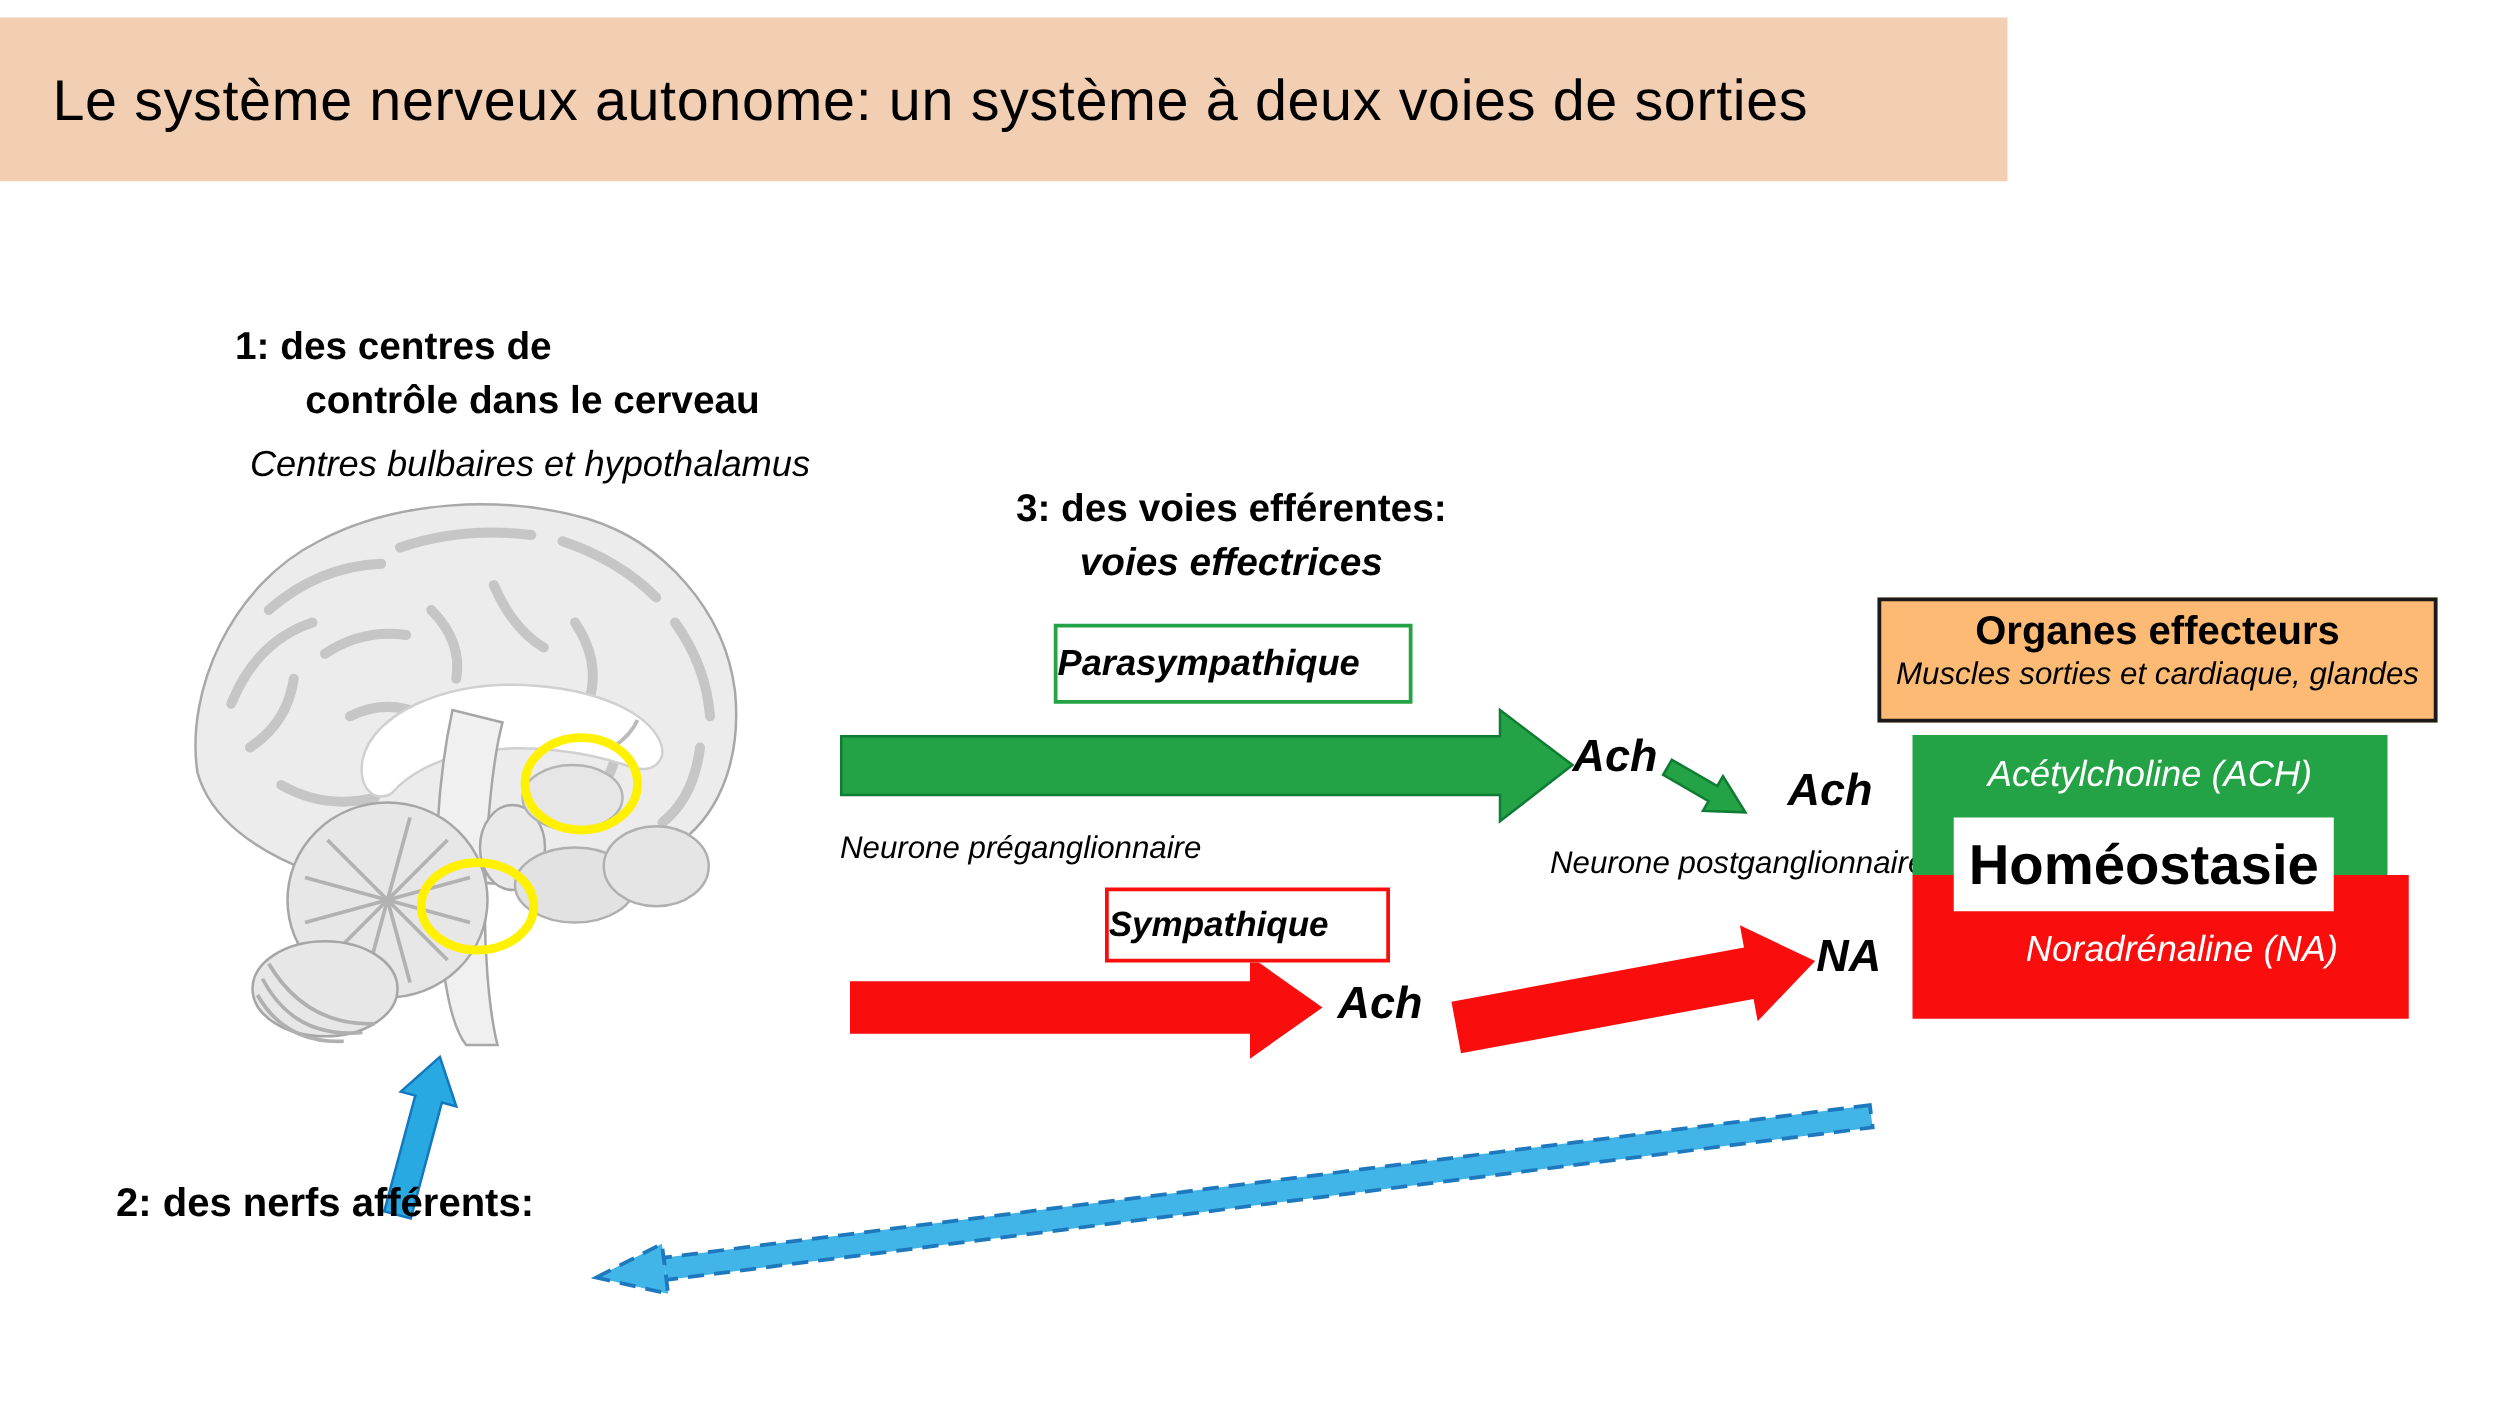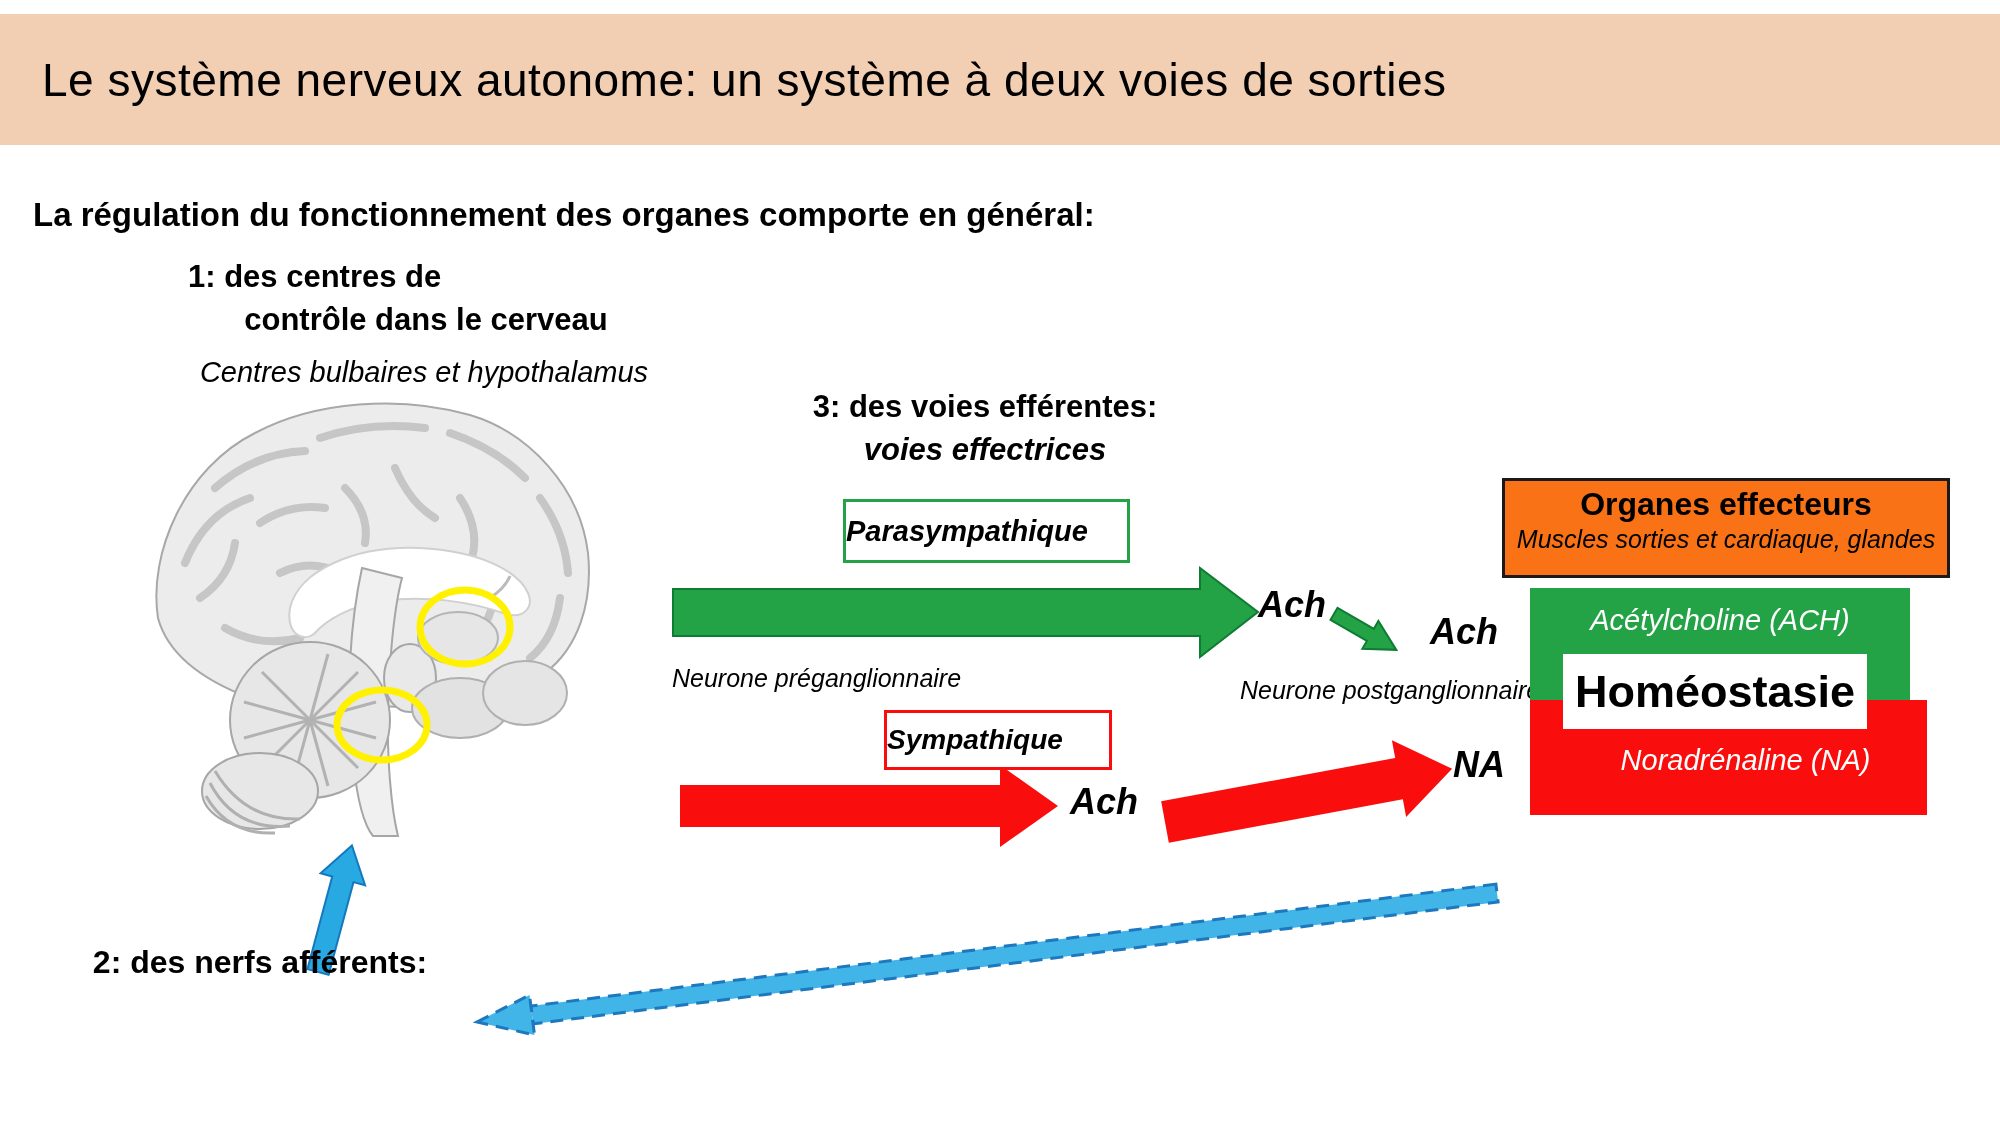--- a/index.html
+++ b/index.html
@@ -6,41 +6,41 @@
     --titlebar:#F2CEB2; --green:#23A346; --green-dark:#0E7C33;
     --red:#F90D0D; --blue:#29A9E1; --blue-dark:#1478BE;
     --dash-blue:#41B4E8; --dash-border:#1E78BE; --yellow:#FFF100; --ink:#000000;
   }
   html,body{margin:0;padding:0;background:#ffffff;}
   #slide{
     position:relative; width:2000px; height:1125px; overflow:hidden;
     font-family:"Liberation Sans", sans-serif; color:var(--ink); background:#fff;
   }
   .abs{position:absolute;}
-  .title-bar{left:0; top:14px; width:2000px; height:131px; background:var(--titlebar);
+  .title-bar{left:0; top:14px; width:1606px; height:131px; background:var(--titlebar);
              display:flex; align-items:center;}
   .title-bar .t{padding-left:42px; font-size:46px; letter-spacing:.5px; white-space:nowrap;}
   .intro{left:33px; top:196px; font-size:33px; font-weight:bold; white-space:nowrap;}
   .step1{left:176px; top:256px; width:500px; line-height:1.38;}
   .step1 .l1{font-size:31px; font-weight:bold; margin-left:12px;}
   .step1 .l2{font-size:31px; font-weight:bold;text-align:center;}
   .step1 .sub{font-size:29px; font-style:italic; margin-top:10px; margin-left:-4px;text-align:center;}
   .step3{left:750px; top:386px; width:470px; text-align:center; line-height:1.38;}
   .step3 .l1{font-size:31px; font-weight:bold;}
   .step3 .l2{font-size:31px; font-weight:bold; font-style:italic;}
   .pathway-box{display:flex; align-items:center; 
                background:#fff; font-weight:bold; font-style:italic;}
   .para-box{left:843px; top:499px; width:281px; height:58px; border:3px solid var(--green);
             font-size:29px;}
   .sym-box{left:884px; top:710px; width:222px; height:54px; border:3px solid var(--red);
            font-size:28px;}
   .nt{font-weight:bold; font-style:italic; font-size:36px; white-space:nowrap;}
   .neuron-lbl{font-style:italic; font-size:25px; white-space:nowrap;}
   .effectors{left:1502px; top:478px; width:448px; height:100px; border:3px solid #1a1a1a;
-             background:#f97316; text-align:center; box-sizing:border-box;}
+             background:#fdba74; text-align:center; box-sizing:border-box;}
   .effectors .t{font-size:32px; font-weight:bold; margin-top:5px;}
   .effectors .s{font-size:25px; font-style:italic; margin-top:2px;}
   .green-box{left:1530px; top:588px; width:380px; height:112px; background:var(--green);}
   .red-box{left:1530px; top:700px; width:380px; height:115px; background:var(--red);padding-left:17px;}
   .chem-lbl{position:absolute; width:100%; text-align:center; color:#fff;
             font-style:italic; font-size:29px;}
   .green-box .chem-lbl{top:16px;}
   .red-box .chem-lbl{top:44px;}
   .homeo{left:1563px; top:654px; width:304px; height:75px; background:#fff;
          display:flex; align-items:center; justify-content:center;
@@ -52,21 +52,20 @@
 </style>
 </head>
 <body>
 
 <div id="slide">
 
   <div class="abs title-bar">
     <div class="t">Le système nerveux autonome: un système à deux voies de sorties</div>
   </div>
 
-  <div class="abs intro">La régulation du fonctionnement des organes comporte en général:</div>
 
   <div class="abs step1">
     <div class="l1">1: des centres de</div>
     <div class="l2">contrôle dans le cerveau</div>
     <div class="sub">Centres bulbaires et hypothalamus</div>
   </div>
 
   <svg class="abs" style="left:140px; top:393px;" width="470" height="445" viewBox="0 0 470 445">
 
     <path d="M 18 225 C 8 160 45 75 115 40 C 175 8 260 2 330 22 C 390 40 440 95 448 160

